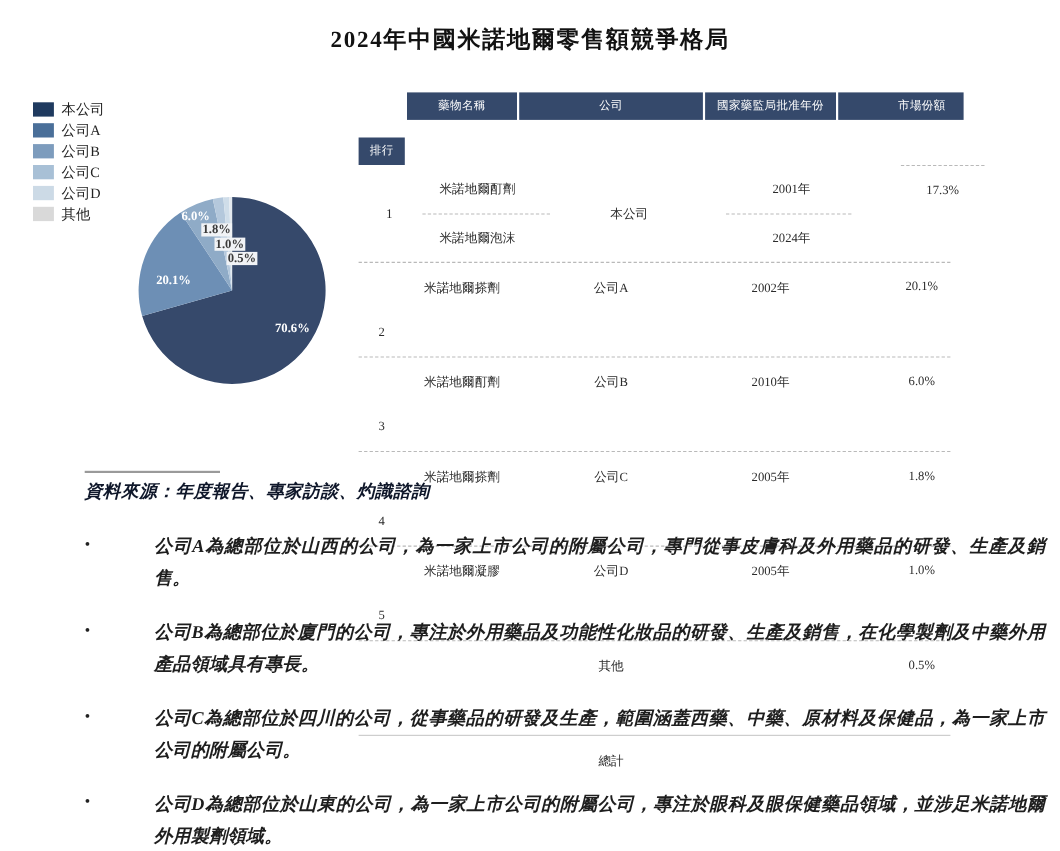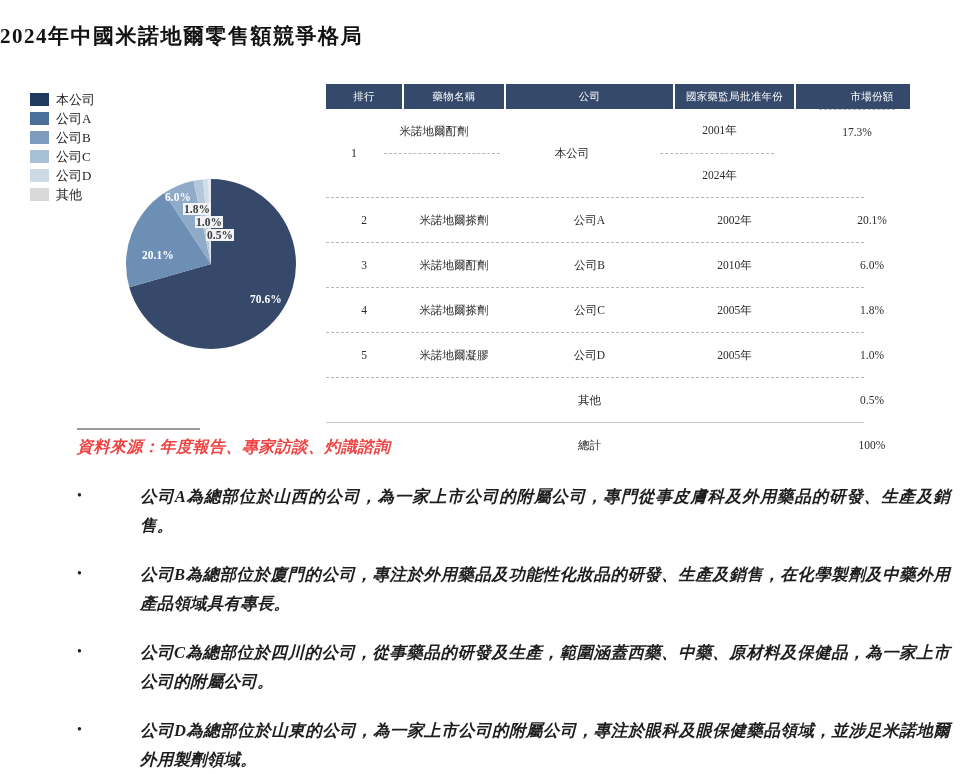--- a/index.html
+++ b/index.html
@@ -15,20 +15,21 @@
     position: relative;
     overflow: hidden;
   }
 
   
   .page-title {
     position: absolute;
     left: 0;
     top: 22px;
     width: 964px;
+    text-align: center;
     font-size: 21px;
     font-weight: bold;
     letter-spacing: 1.5px;
     color: #121212;
     font-family: "Liberation Serif", "DejaVu Serif", serif;
   }
 
   
   .legend {
     position: absolute;
@@ -94,21 +95,21 @@
     color: #ffffff;
     font-size: 10.5px;
     height: 25px;
     line-height: 25px;
     text-align: center;
     letter-spacing: .3px;
     font-family: "Liberation Serif", "DejaVu Serif", serif;
     overflow: hidden;
     white-space: nowrap;
   }
-  .c-rank  { width: 76px;  flex: none; }
+  .c-rank  { width: 42px;  flex: none; margin-top: 41px; }
   .c-drug  { width: 100px; flex: none; }
   .c-comp  { width: 167px; flex: none; }
   .c-year  { width: 119px; flex: none; }
   .c-share { width: 76px;  flex: none; padding-left: 38px; }
 
   .trow {
     display: flex;
     gap: 2px;
     align-items: stretch;
     font-size: 11.5px;
@@ -156,21 +157,21 @@
     border-top: 2px solid #9a9a9a;
   }
   .source-text {
     position: absolute;
     left: 77px;
     top: 437px;
     font-size: 16px;
     font-style: italic;
     font-weight: bold;
     letter-spacing: .5px;
-    color: #ef4444;
+    color: #0f172a;
     font-family: "Liberation Serif", "DejaVu Serif", serif;
   }
 
   
   .bullets {
     position: absolute;
     left: 70px;
     top: 482px;
     width: 880px;
   }
@@ -258,20 +259,21 @@
     <div class="th c-comp">公司</div>
     <div class="th c-year">國家藥監局批准年份</div>
     <div class="th c-share">市場份額</div>
   </div>
 
   <div class="trow" style="height:88px;">
     <div class="merged-rank">1</div>
     <div class="stack c-drug">
       <div class="td row-h">米諾地爾酊劑</div>
       <div class="dashed-sep" style="width:116px;"></div>
+      <div class="td row-h">米諾地爾泡沫</div>
     </div>
     <div class="merged-comp">本公司</div>
     <div class="stack c-year">
       <div class="td row-h">2001年</div>
       <div class="dashed-sep" style="width:114px;"></div>
       <div class="td row-h">2024年</div>
     </div>
     <div class="stack c-share">
       <div class="dashed-sep" style="width:76px;"></div>
       <div class="td row-h">17.3%</div>
@@ -322,21 +324,20 @@
     <div class="td c-year row-h"></div>
     <div class="td c-share row-h">0.5%</div>
   </div>
   <div class="solid-sep sep-full"></div>
 
   <div class="trow">
     <div class="td c-rank row-h"></div>
     <div class="td c-drug row-h"></div>
     <div class="td c-comp row-h">總計</div>
     <div class="td c-year row-h"></div>
-    <div class="td c-share row-h">100%</div>
   </div>
 </div>
 
 <div class="source-rule"></div>
 <div class="source-text">資料來源：年度報告、專家訪談、灼識諮詢</div>
 
 <div class="bullets">
   <div class="bullet">
     <span class="bullet-dot">•</span>
     <span class="bullet-text">公司A為總部位於山西的公司，為一家上市公司的附屬公司，專門從事皮膚科及外用藥品的研發、生產及銷售。</span>

